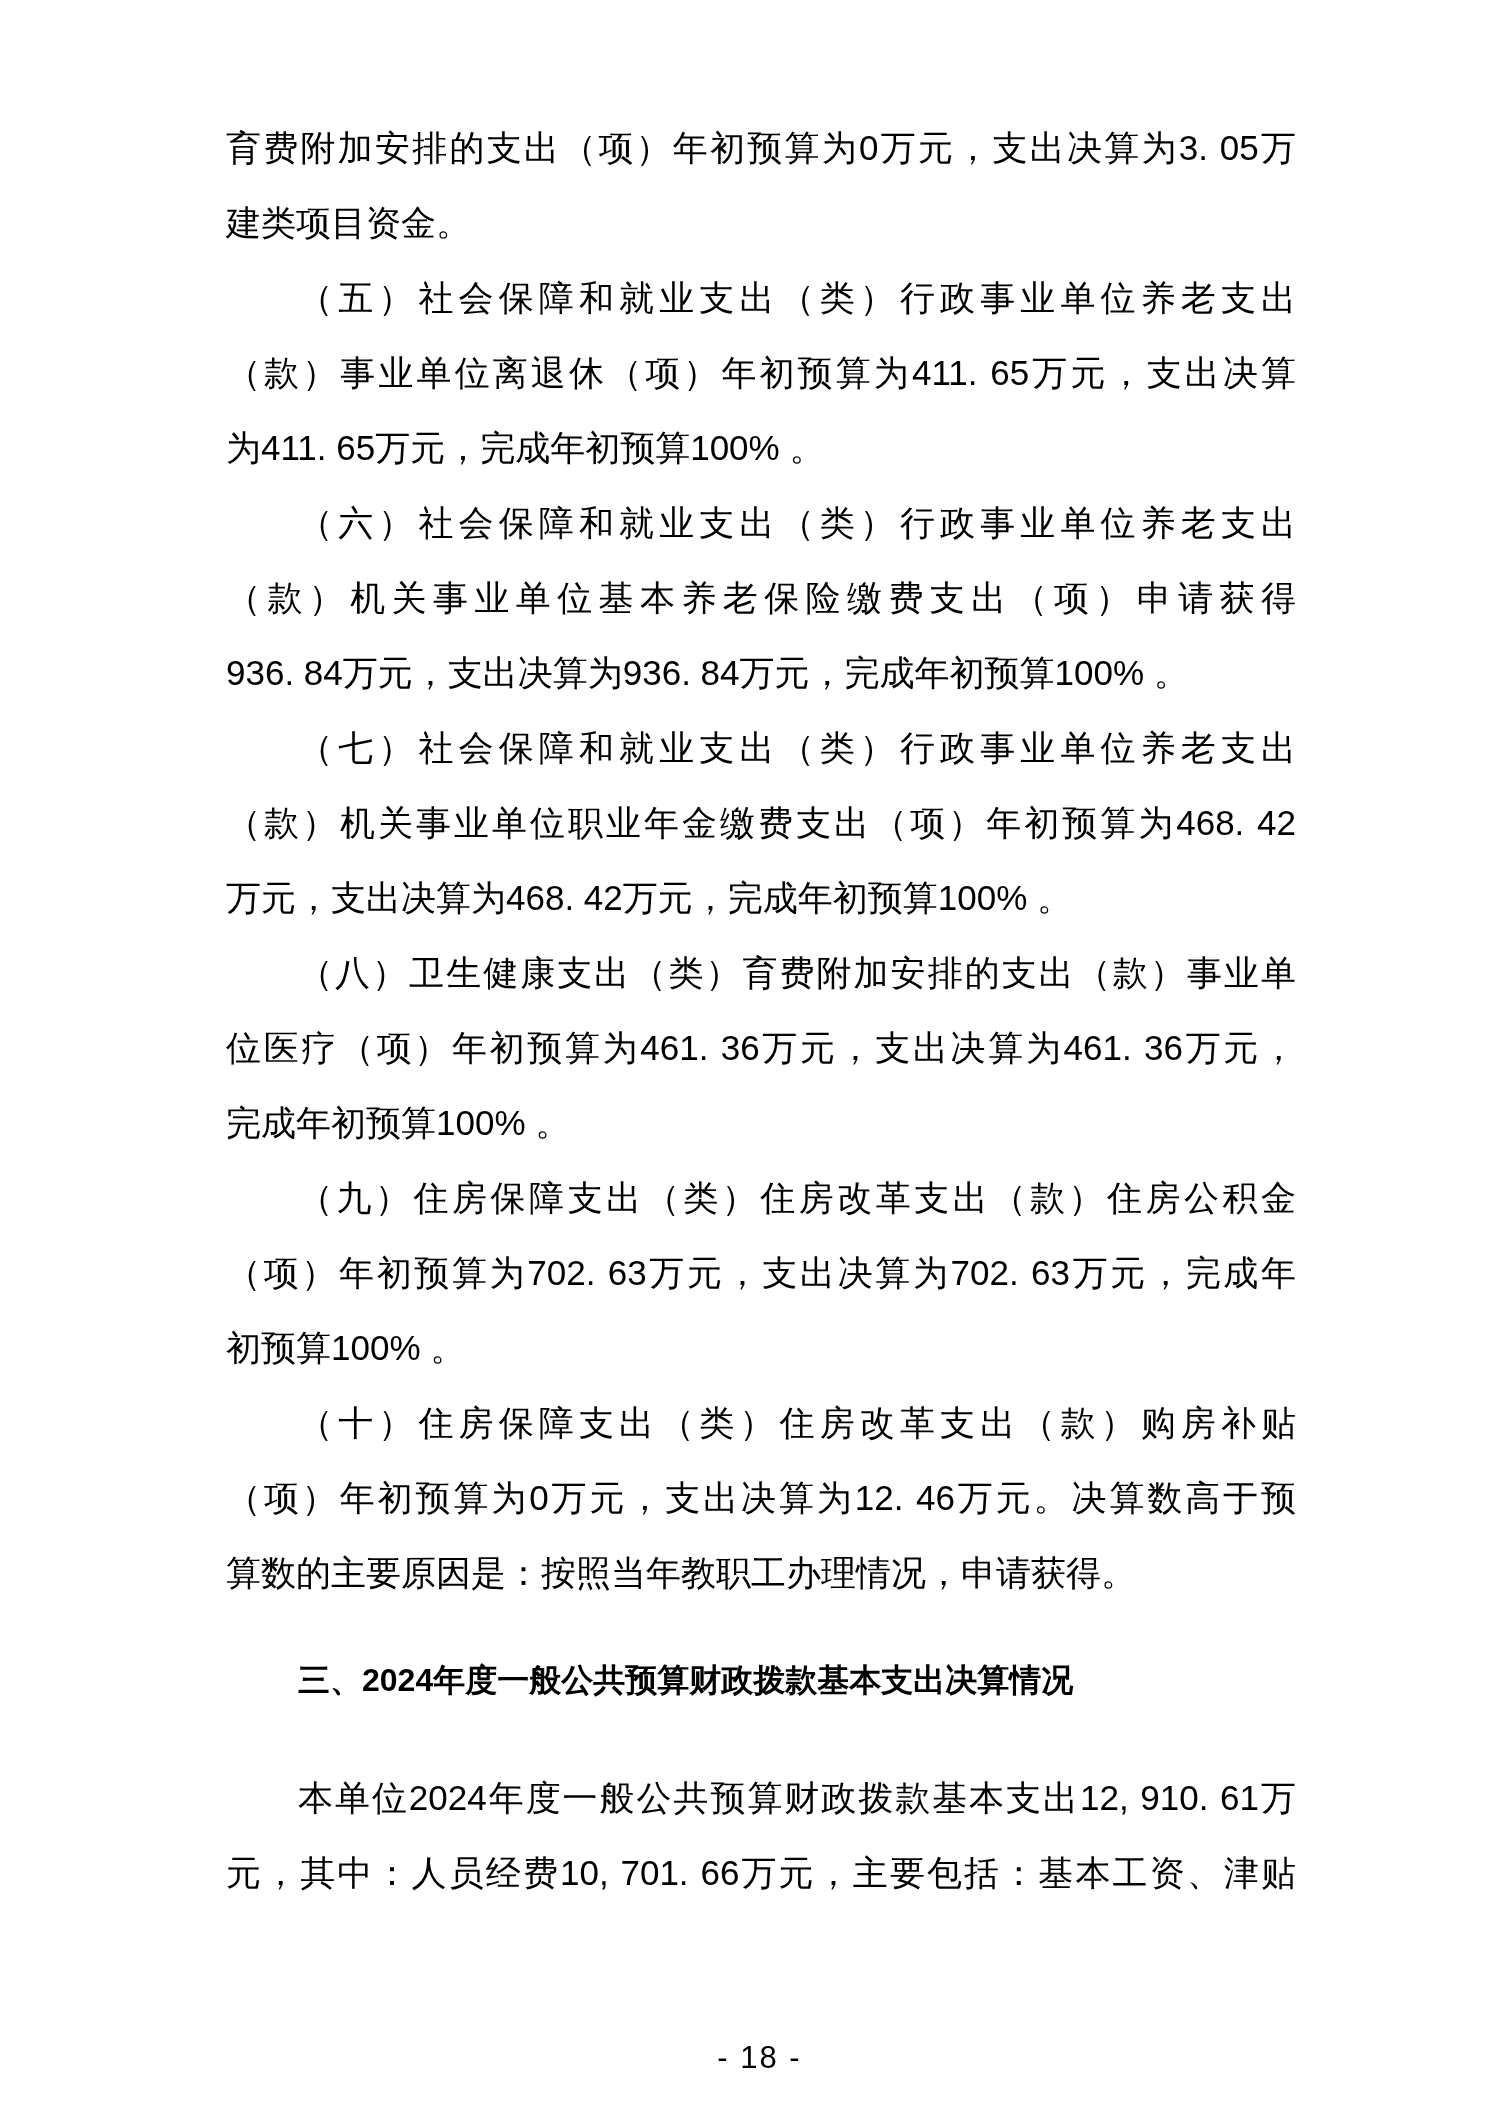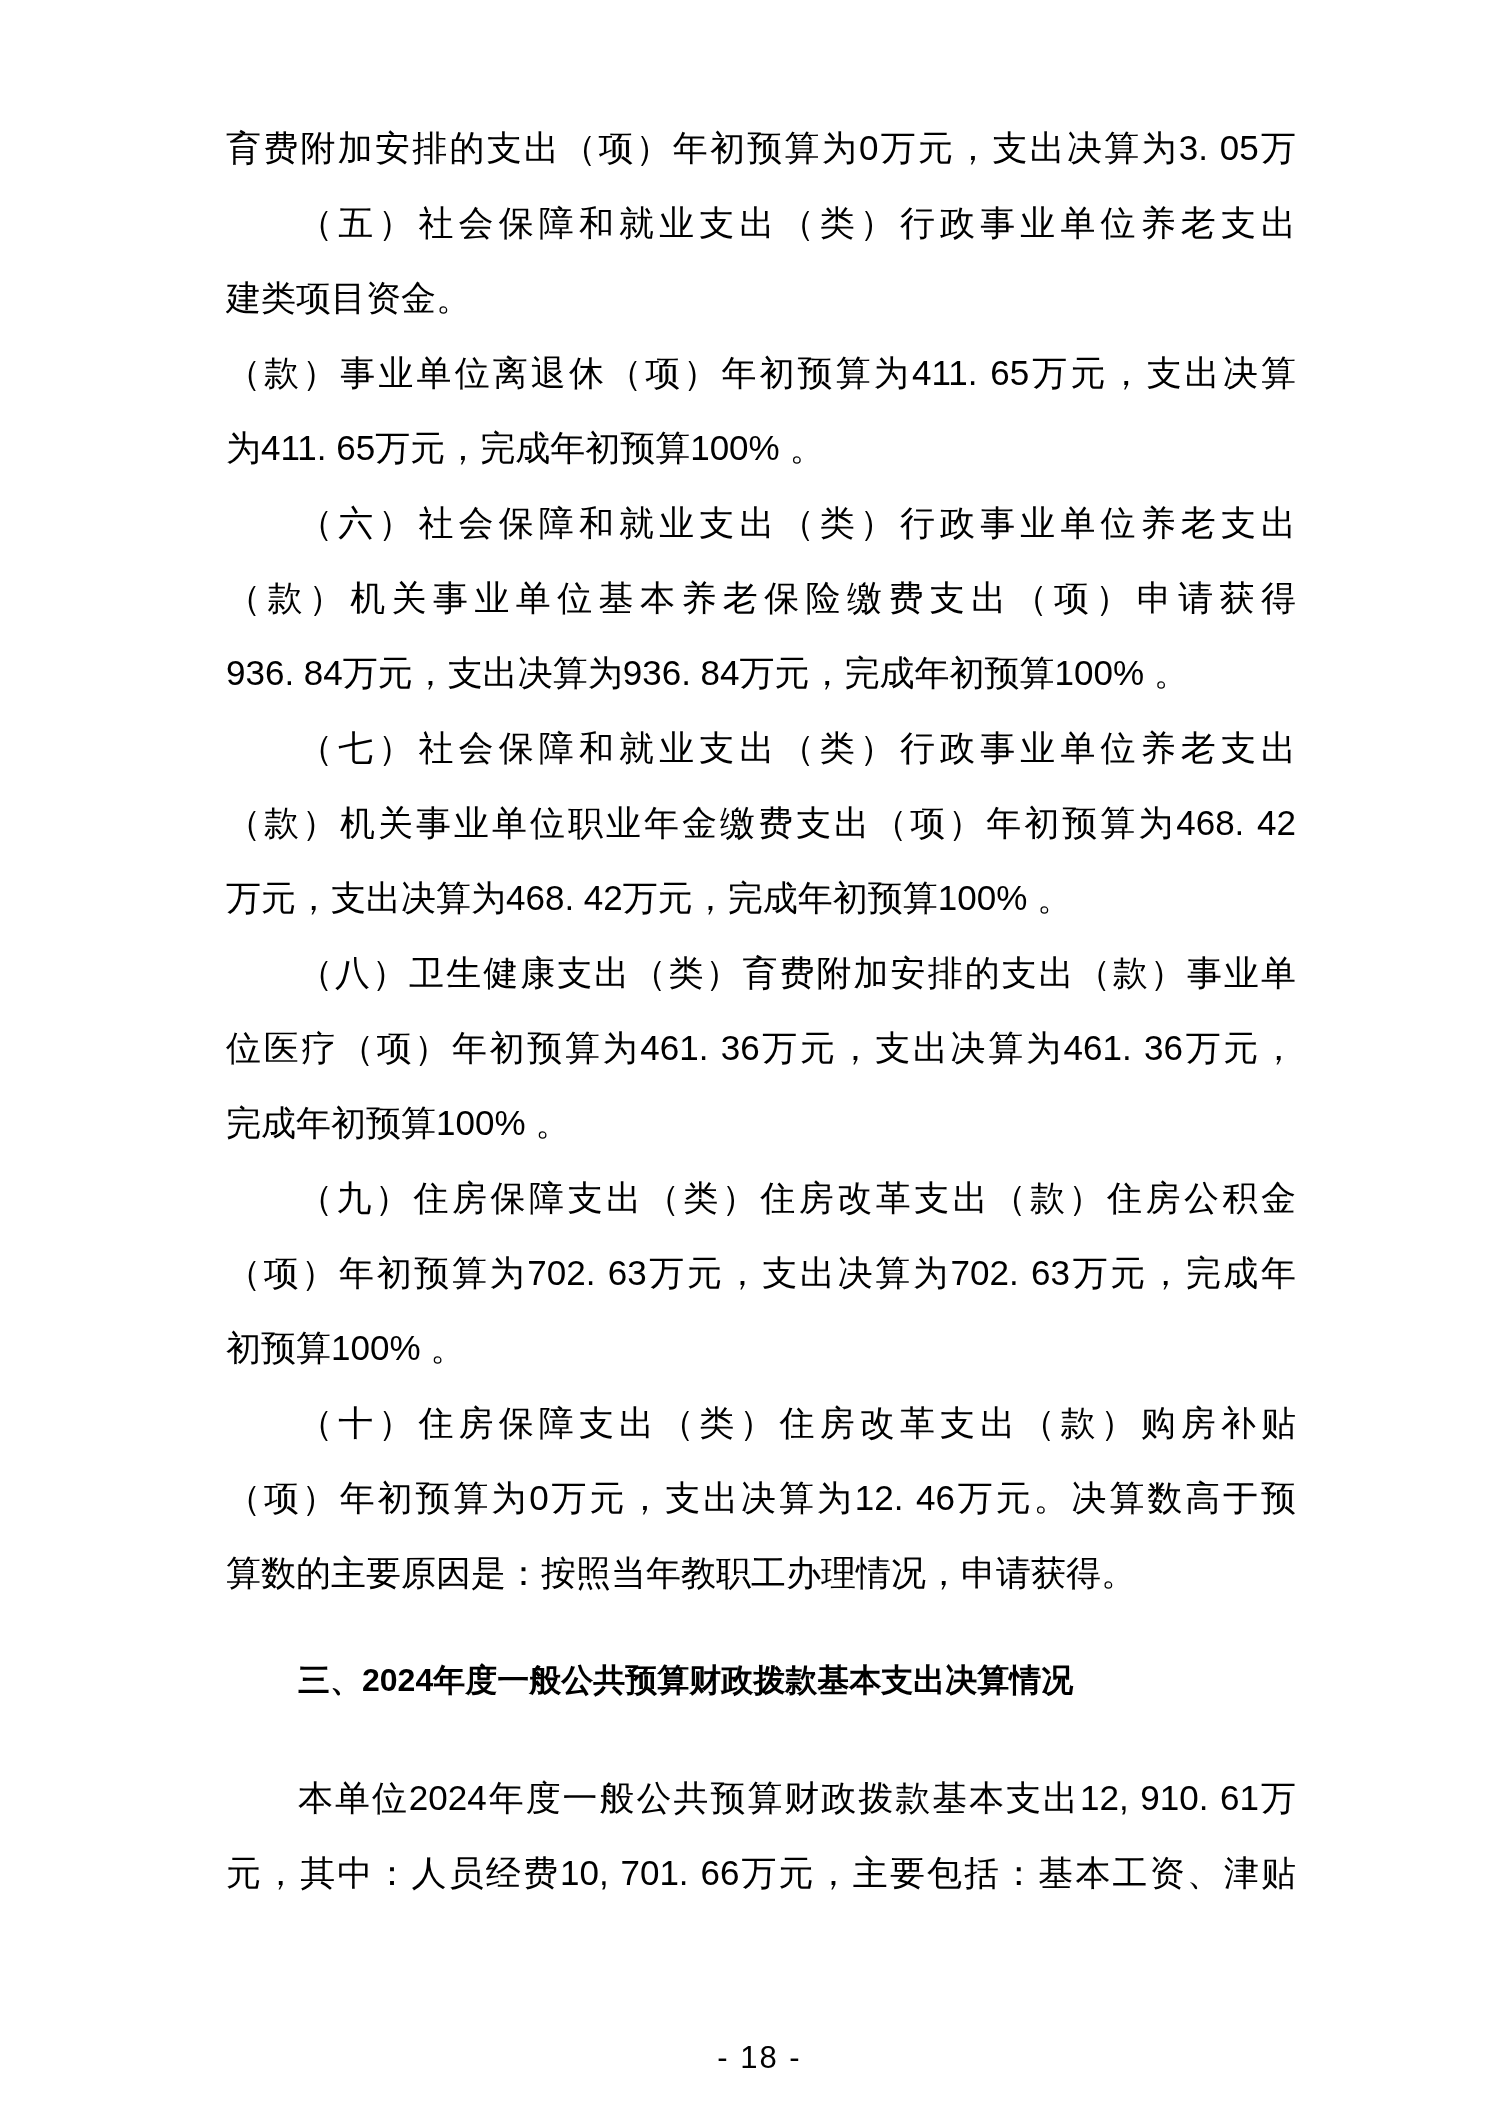--- a/index.html
+++ b/index.html
@@ -53,22 +53,22 @@
     letter-spacing:2px;
     margin-left:31px;
   }
 </style>
 </head>
 <body>
 
 <div class="page">
   <div class="content">
       <div class="line fill">育费附加安排的支出（项）年初预算为0万元，支出决算为3. 05万</div>
+      <div class="line">建类项目资金。</div>
       <div class="line fill indent">（五）社会保障和就业支出（类）行政事业单位养老支出</div>
-      <div class="line">建类项目资金。</div>
       <div class="line fill">（款）事业单位离退休（项）年初预算为411. 65万元，支出决算</div>
       <div class="line">为411. 65万元，完成年初预算100% 。</div>
       <div class="line fill indent">（六）社会保障和就业支出（类）行政事业单位养老支出</div>
       <div class="line fill">（款）机关事业单位基本养老保险缴费支出（项）申请获得</div>
       <div class="line">936. 84万元，支出决算为936. 84万元，完成年初预算100% 。</div>
       <div class="line fill indent">（七）社会保障和就业支出（类）行政事业单位养老支出</div>
       <div class="line fill">（款）机关事业单位职业年金缴费支出（项）年初预算为468. 42</div>
       <div class="line">万元，支出决算为468. 42万元，完成年初预算100% 。</div>
       <div class="line fill indent">（八）卫生健康支出（类）育费附加安排的支出（款）事业单</div>
       <div class="line fill">位医疗（项）年初预算为461. 36万元，支出决算为461. 36万元，</div>

